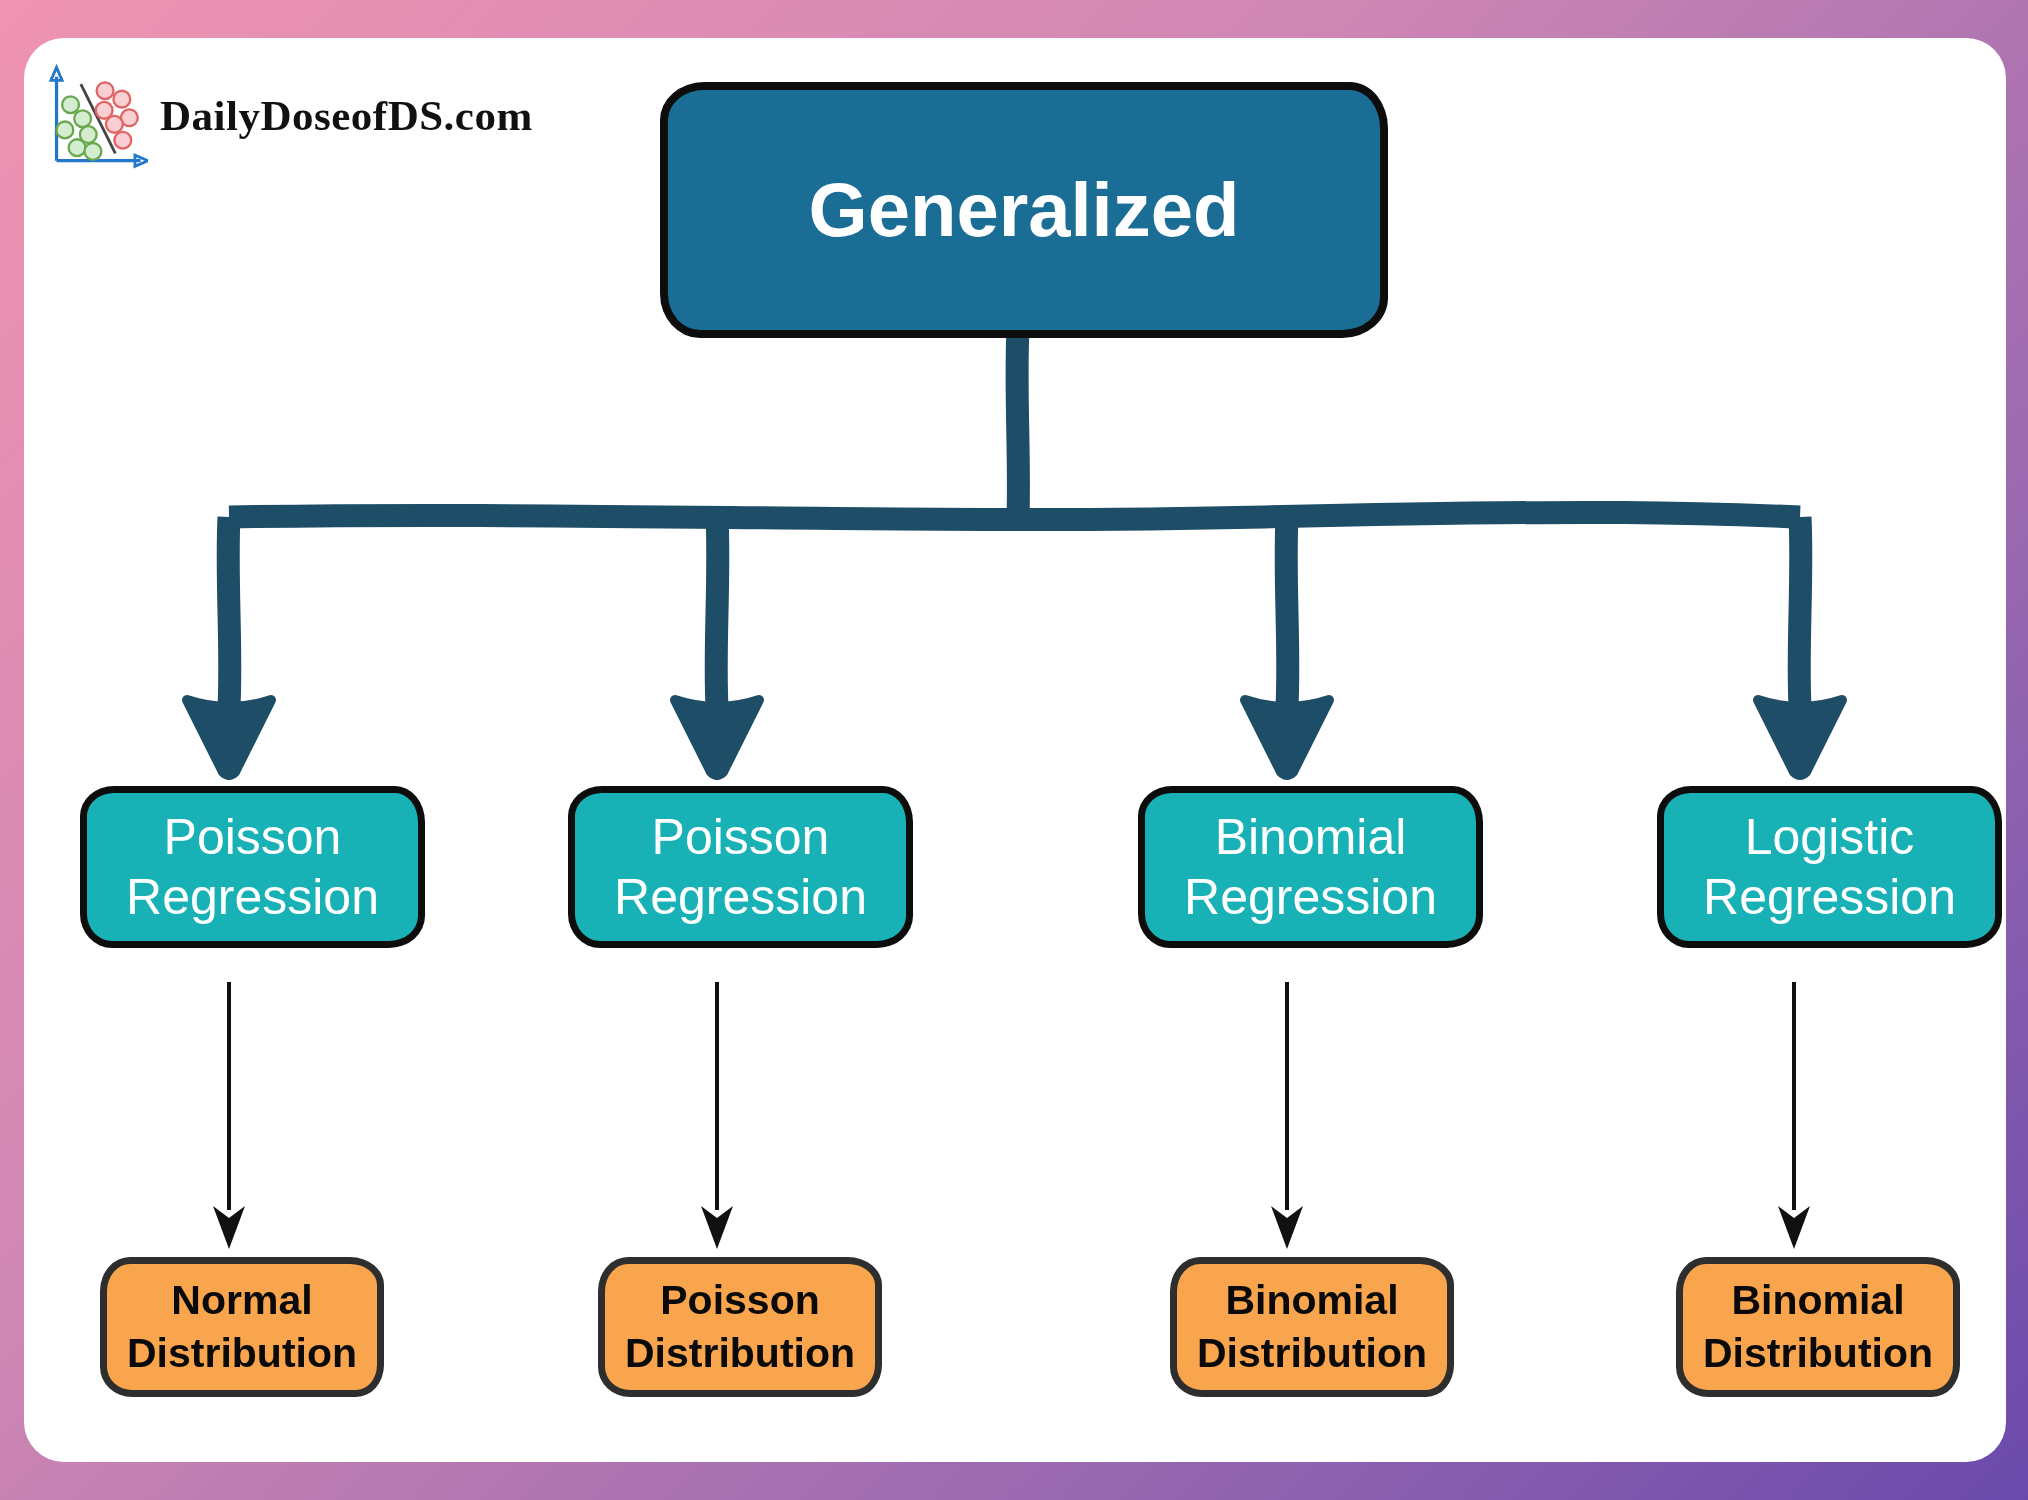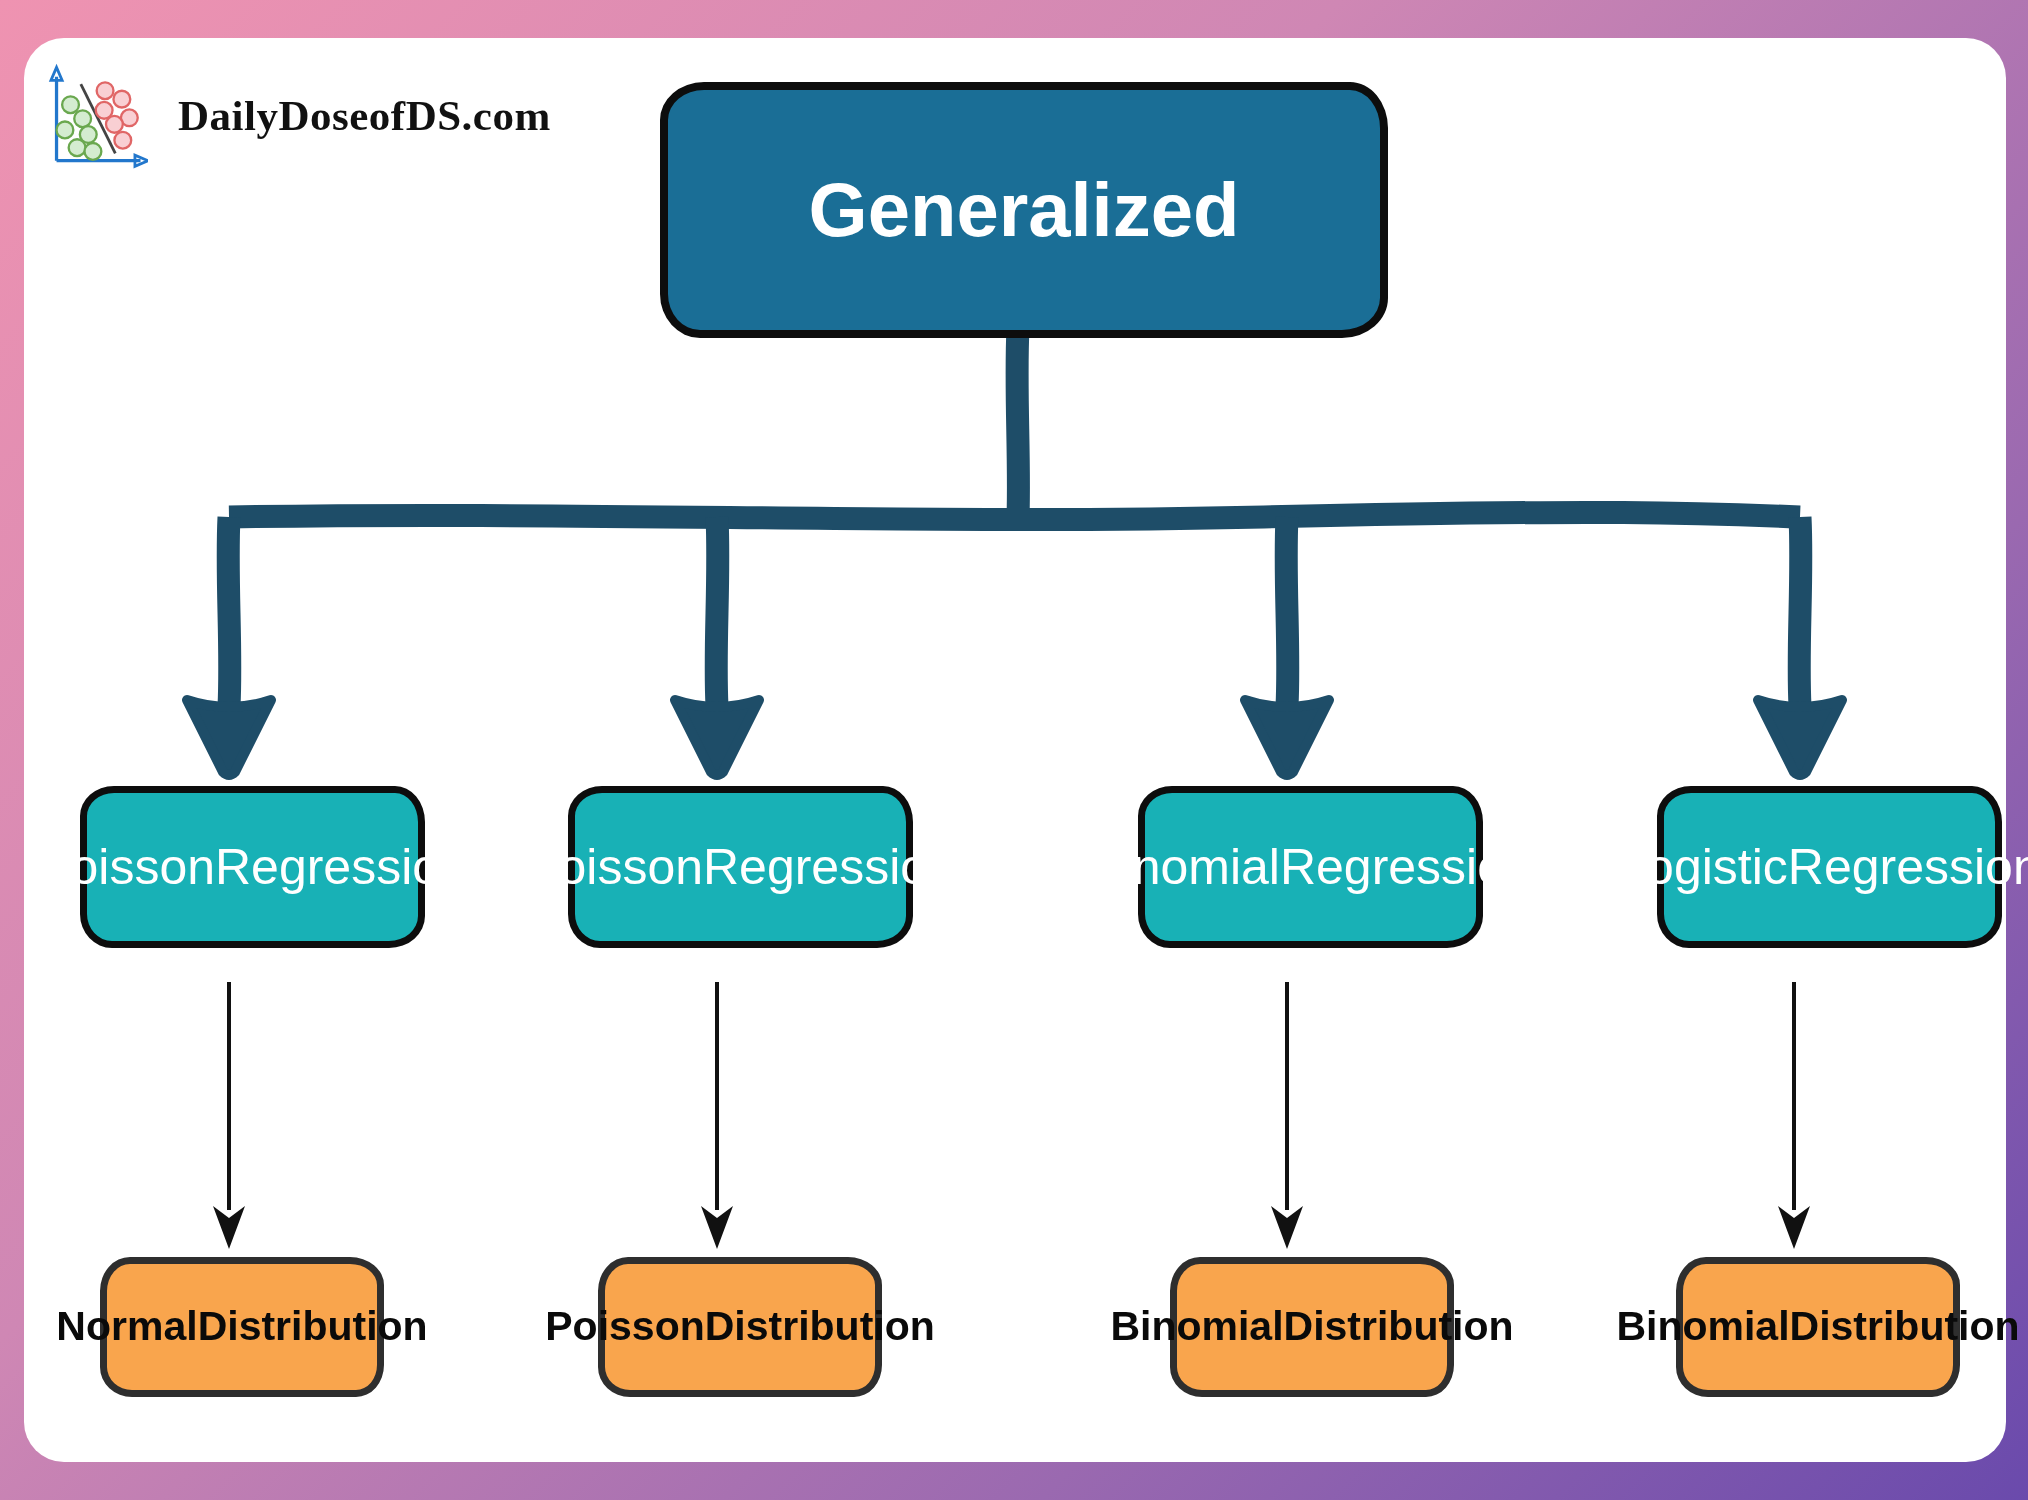--- a/index.html
+++ b/index.html
@@ -16,33 +16,33 @@
   }
   .panel{
     position:absolute;
     left:24px;top:38px;width:1982px;height:1424px;
     background:#ffffff;
     border-radius:40px;
   }
   
   .logo{
     position:absolute;left:12px;top:18px;
-    display:flex;align-items:center;gap:30px;
+    display:flex;align-items:center;gap:12px;
   }
   .logo-text{
     font-family:"Liberation Serif", serif;
     font-weight:bold;
     font-size:43px;
     color:#111;
     letter-spacing:0.5px;
   }
   
   .box{
     position:absolute;
-    display:flex;flex-direction:row;
+    display:flex;flex-direction:column;
     align-items:center;justify-content:center;
     text-align:center;
     box-sizing:border-box;
   }
   .box span{display:block;}
   .root{
     left:636px;top:44px;width:728px;height:256px;
     background:var(--root-fill,#1a6e96);
     border:8px solid #0d0d0d;
     border-radius:44px 38px 46px 40px / 38px 46px 40px 44px;

